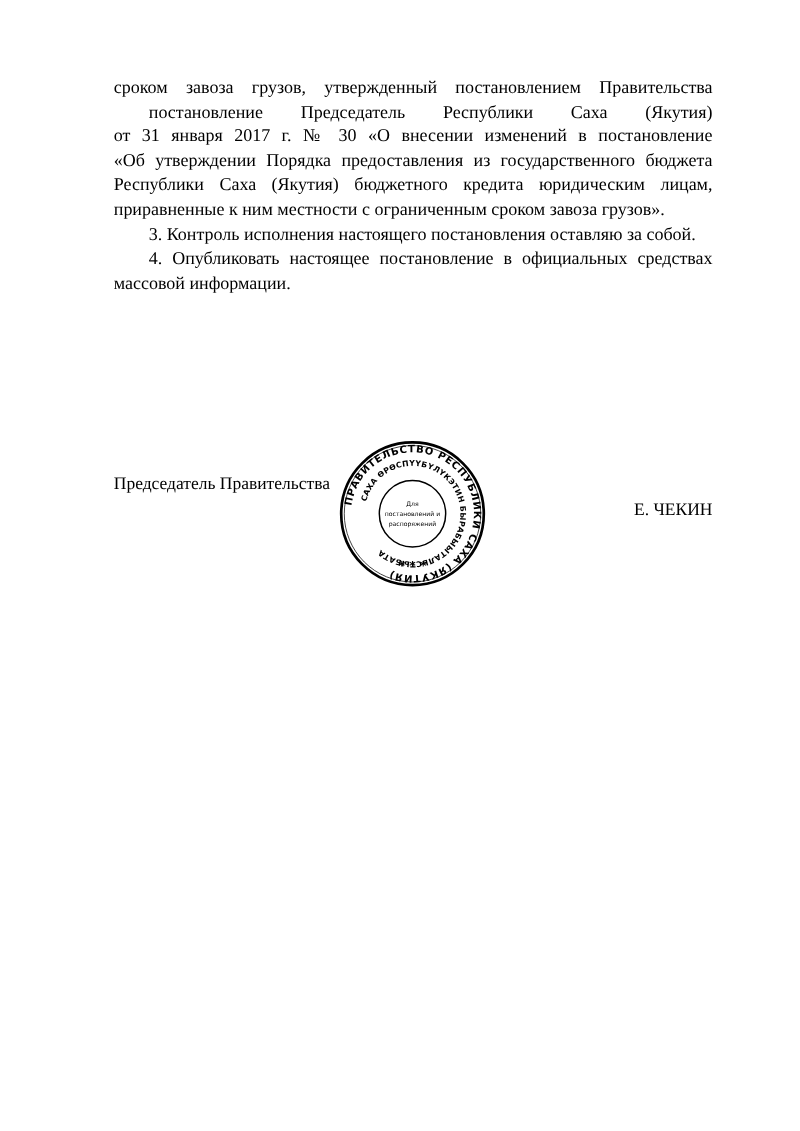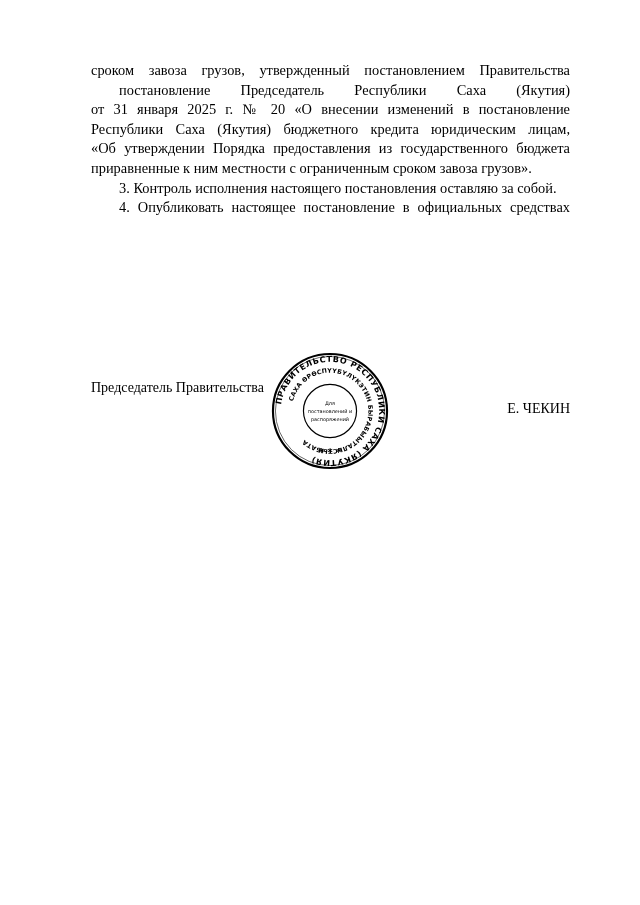--- a/index.html
+++ b/index.html
@@ -83,30 +83,31 @@
   </style>
 </head>
 <body>
 
 <div class="page-body">
   <p class="para">
     <span class="line">сроком завоза грузов, утвержденный постановлением Правительства</span>
   </p>
   <p class="para">
     <span class="line first-indent">постановление Председатель Республики Саха (Якутия)</span>
-    <span class="line">от 31 января 2025 г. № 20 «О внесении изменений в постановление</span>
+    <span class="line">от 31 января 2017 г. № 30 «О внесении изменений в постановление</span>
+    <span class="line">«Об утверждении Порядка предоставления из государственного бюджета</span>
     <span class="line">Республики Саха (Якутия) бюджетного кредита юридическим лицам,</span>
-    <span class="line">«Об утверждении Порядка предоставления из государственного бюджета</span>
     <span class="line last">приравненные к ним местности с ограниченным сроком завоза грузов».</span>
   </p>
   <p class="para">
     <span class="line first-indent last">3. Контроль исполнения настоящего постановления оставляю за собой.</span>
   </p>
   <p class="para">
     <span class="line first-indent">4. Опубликовать настоящее постановление в официальных средствах</span>
+    <span class="line last">массовой информации.</span>
   </p>
 </div>
 
 <div class="signature">
   <span class="sig-title-1">Председатель Правительства</span>
   <span class="sig-name">Е. ЧЕКИН</span>
 </div>
 
 <div class="stamp">
   <svg viewBox="0 0 120 120">

